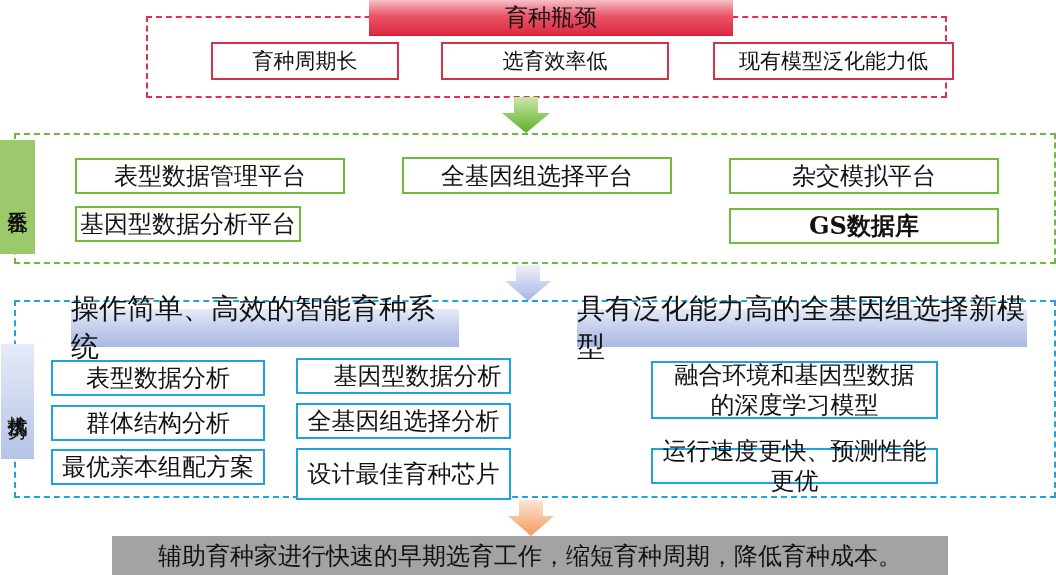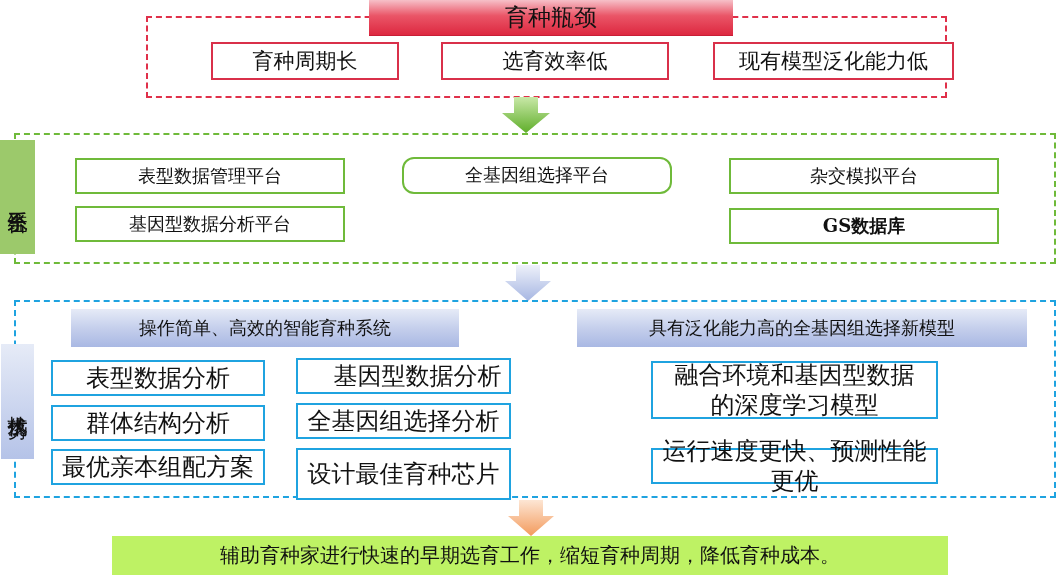--- a/index.html
+++ b/index.html
@@ -12,46 +12,46 @@
     .dash-red { border: 2px dashed #e0304a; }
     .dash-green { border: 2px dashed #6fba3a; }
     .dash-blue { border: 2px dashed #1fa3e0; }
 
     .box {
       position: absolute; box-sizing: border-box; background: #fff;
       display: flex; align-items: center; justify-content: center;
       text-align: center; font-size: 18px; line-height: 1.25;
     }
     .box-red { border: 2px solid #d9304a; font-size: 21px; margin-left: 38px; }
-    .box-green { border: 2px solid #6fba3a; font-size: 18px; }
+    .box-green { border: 2px solid #6fba3a; font-size: 24px; }
     .box-blue { border: 2px solid #1fa3e0; font-size: 24px; }
 
     .title-red {
       background: linear-gradient(to bottom, #f6c0c8 0%, #ea5567 45%, #dd2840 100%);
       font-size: 23px; display: flex; align-items: center; justify-content: center;
       border-bottom: 1px solid #c81e36;
       margin-left: 21px;
     }
     .title-blue {
       background: linear-gradient(to bottom, #e6ebf7 0%, #c5cfec 50%, #a9b8e3 100%);
-      font-size: 18px; display: flex; align-items: center; justify-content: center;
+      font-size: 28px; display: flex; align-items: center; justify-content: center;
     }
     .side-green {
       background: #9cc96b; font-size: 20px; line-height: 23px;
       display: flex; align-items: center; justify-content: center;
       writing-mode: vertical-rl; text-orientation: upright; letter-spacing: 1px;
     }
     .side-blue {
       background: linear-gradient(to bottom, #e6ebf7 0%, #b5c3e8 100%);
       font-size: 20px; line-height: 23px;
       display: flex; align-items: center; justify-content: center;
       writing-mode: vertical-rl; text-orientation: upright; letter-spacing: 1px;
     }
     .bottom-bar {
-      background: #bef264; font-size: 20px;
+      background: #a3a3a3; font-size: 24px;
       display: flex; align-items: center; justify-content: center; text-align: center;
     }
     .arrow { position: absolute; }
     .bold-gs { font-weight: bold; }
   </style>
 </head>
 <body>
 
 <div class="abs dash-red" style="left:146px; top:16px; width:801px; height:82px;"></div>
 <div class="abs title-red" style="left:348px; top:0px; width:364px; height:36px;">
@@ -77,24 +77,24 @@
   <polygon points="12,0 36,0 36,16 48,16 24,36 0,16 12,16" fill="url(#gGreen)"></polygon>
 </svg>
 
 <div class="abs dash-green" style="left:14px; top:133px; width:1042px; height:131px;"></div>
 <div class="abs side-green" style="left:0px; top:140px; width:35px; height:114px;">
   <span>系统平台</span>
 </div>
 <div class="box box-green" style="left:75px; top:158px; width:270px; height:36px;">
   <span>表型数据管理平台</span>
 </div>
-<div class="box box-green" style="left:75px; top:206px; width:270px; height:36px;">
+<div class="box box-green" style="left:75px; top:206px; width:226px; height:36px;">
   <span>基因型数据分析平台</span>
 </div>
-<div class="box box-green" style="left:402px; top:157px; width:270px; height:37px;border-radius:12px;">
+<div class="box box-green" style="left:402px; top:157px; width:270px; height:37px;">
   <span>全基因组选择平台</span>
 </div>
 <div class="box box-green" style="left:729px; top:158px; width:270px; height:36px;">
   <span>杂交模拟平台</span>
 </div>
 <div class="box box-green bold-gs" style="left:729px; top:208px; width:270px; height:36px;">
   <span>GS数据库</span>
 </div>
 
 <svg class="arrow" style="left:505px; top:265px;" width="46" height="36" viewBox="0 0 46 36">

